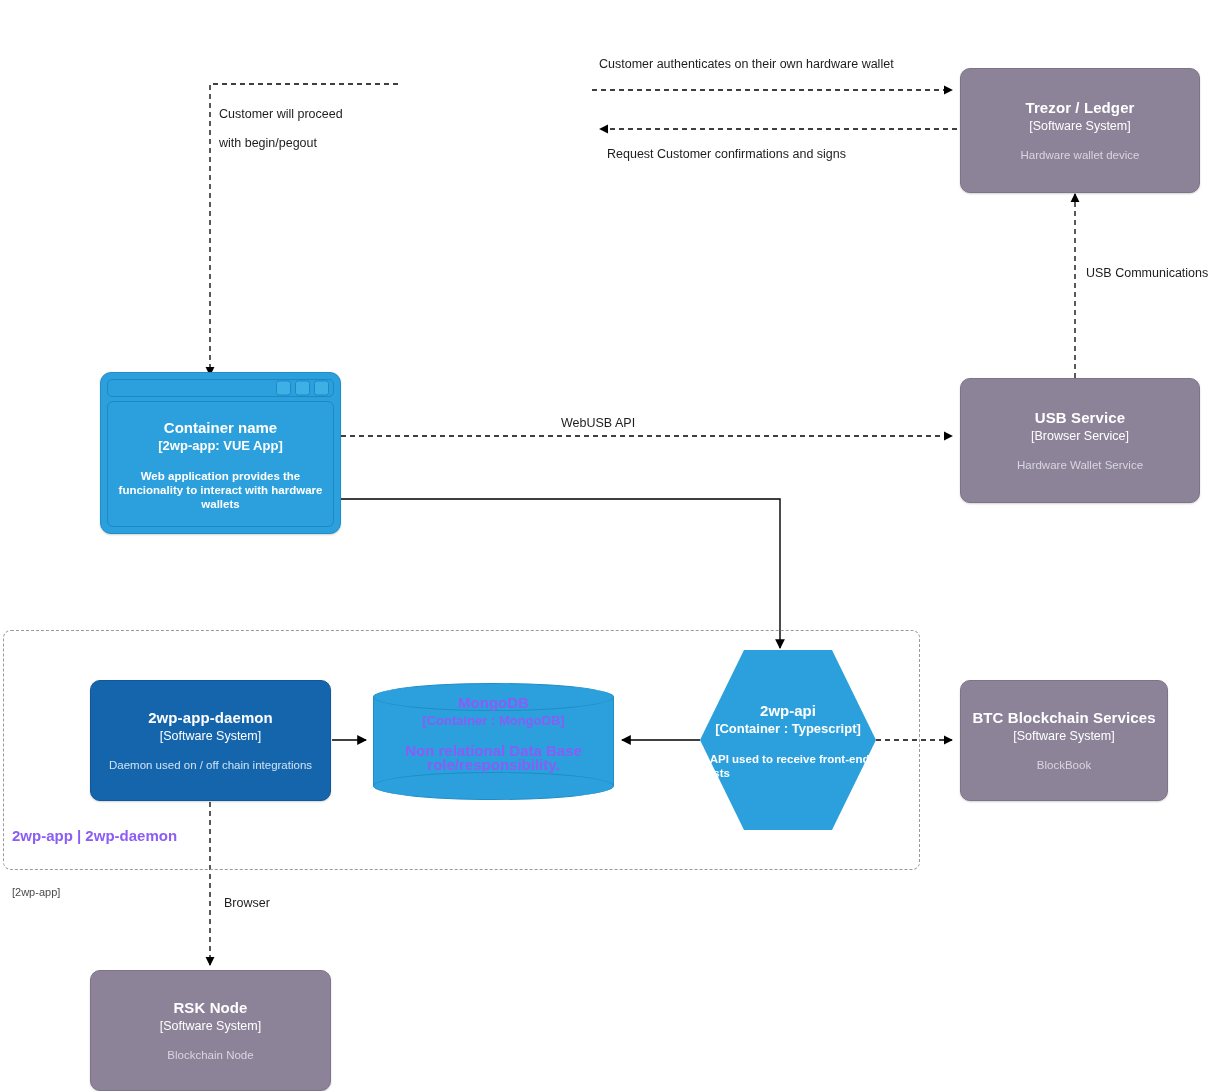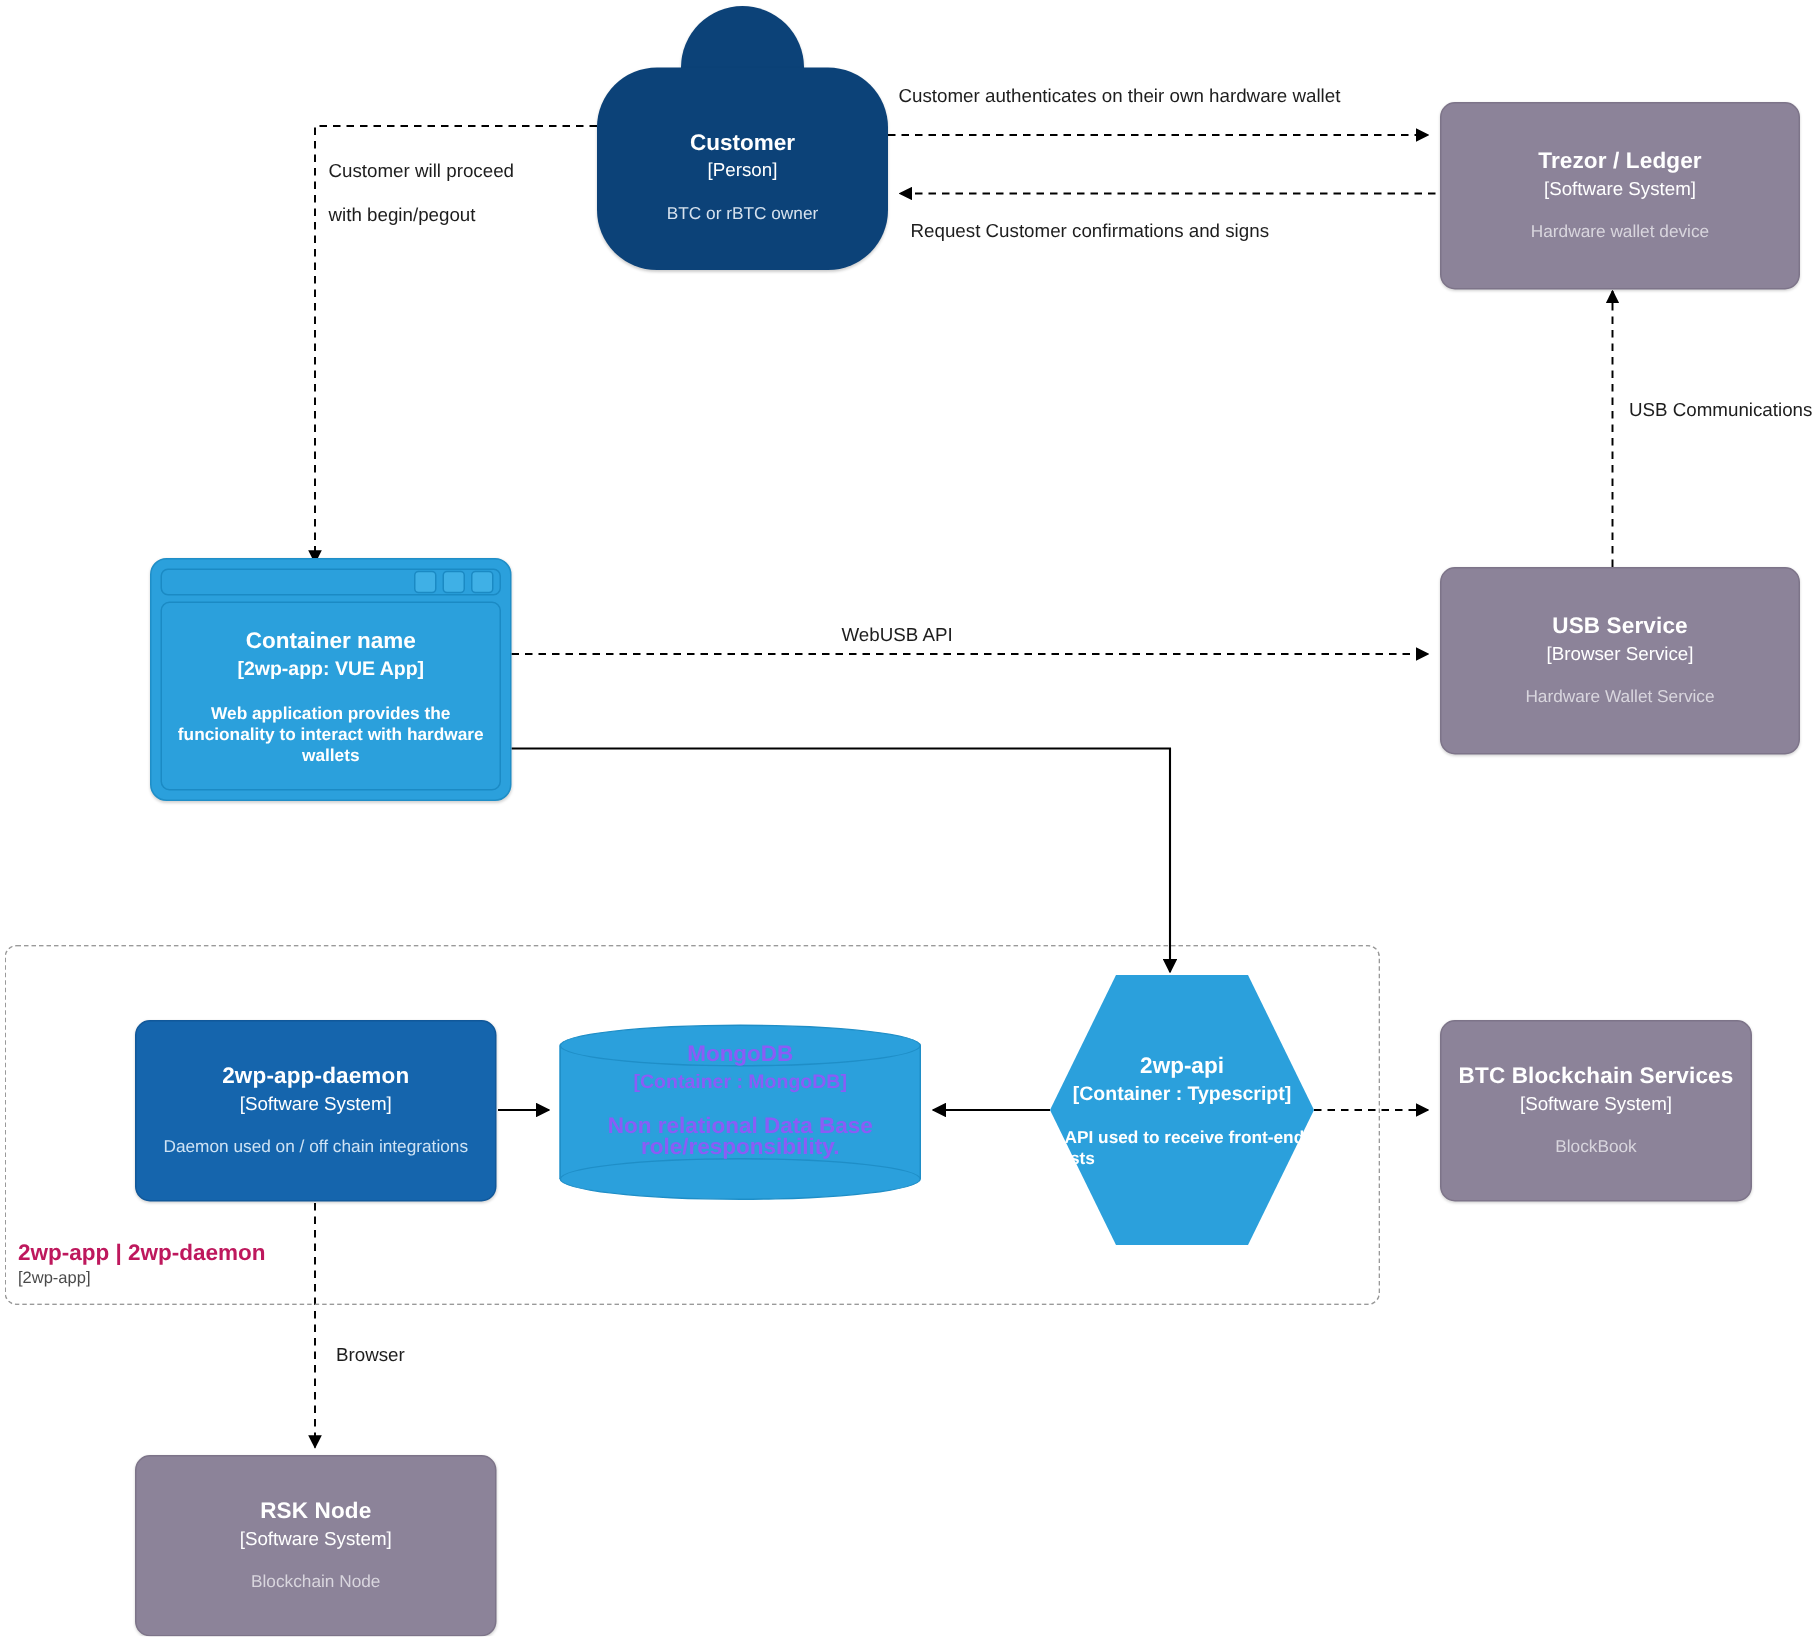--- a/index.html
+++ b/index.html
@@ -225,26 +225,27 @@
     background: transparent;
   }
   .boundary-label {
     position: absolute;
     color: #333333;
   }
   .boundary-label .b-name {
     font-weight: bold;
     font-size: 15px;
     line-height: 19px;
-    color: #be185d;
+    color: #8b5cf6;
   }
   .boundary-label .b-tech {
     font-size: 11px;
     line-height: 15px;
     color: #4a4a4a;
+    margin-top: 40px;
   }
 
   
   .edge-label {
     position: absolute;
     font-size: 12.5px;
     line-height: 17px;
     color: #1d1d1d;
     white-space: nowrap;
   }
@@ -289,28 +290,20 @@
 
     <path d="M 210 802 L 210 965" stroke="#000" stroke-width="1.3" stroke-dasharray="5,4" fill="none" marker-end="url(#arrow)"></path>
   </svg>
 
   <div class="boundary" style="left:3px; top:630px; width:917px; height:240px;"></div>
   <div class="boundary-label" style="left:12px; top:826px; width:300px;">
     <div class="b-name">2wp-app | 2wp-daemon</div>
     <div class="b-tech">[2wp-app]</div>
   </div>
 
-  <div class="person" style="left:398px; top:4px; width:194px; height:176px;">
-    <div class="head"></div>
-    <div class="body">
-      <div class="n-title">Customer</div>
-      <div class="n-tech">[Person]</div>
-      <div class="n-desc">BTC or rBTC owner</div>
-    </div>
-  </div>
 
   <div class="node sys" style="left:960px; top:68px; width:240px; height:125px;">
     <div class="n-title">Trezor / Ledger</div>
     <div class="n-tech">[Software System]</div>
     <div class="n-desc">Hardware wallet device</div>
   </div>
 
   <div class="node sys" style="left:960px; top:378px; width:240px; height:125px;">
     <div class="n-title">USB Service</div>
     <div class="n-tech">[Browser Service]</div>

